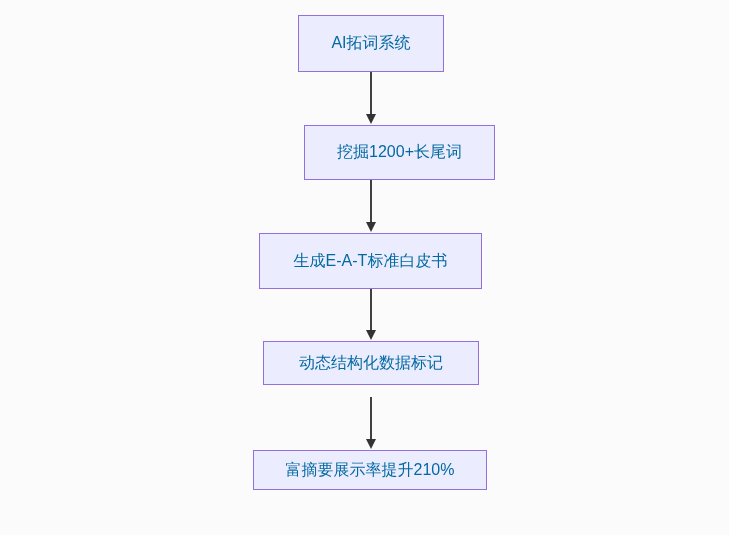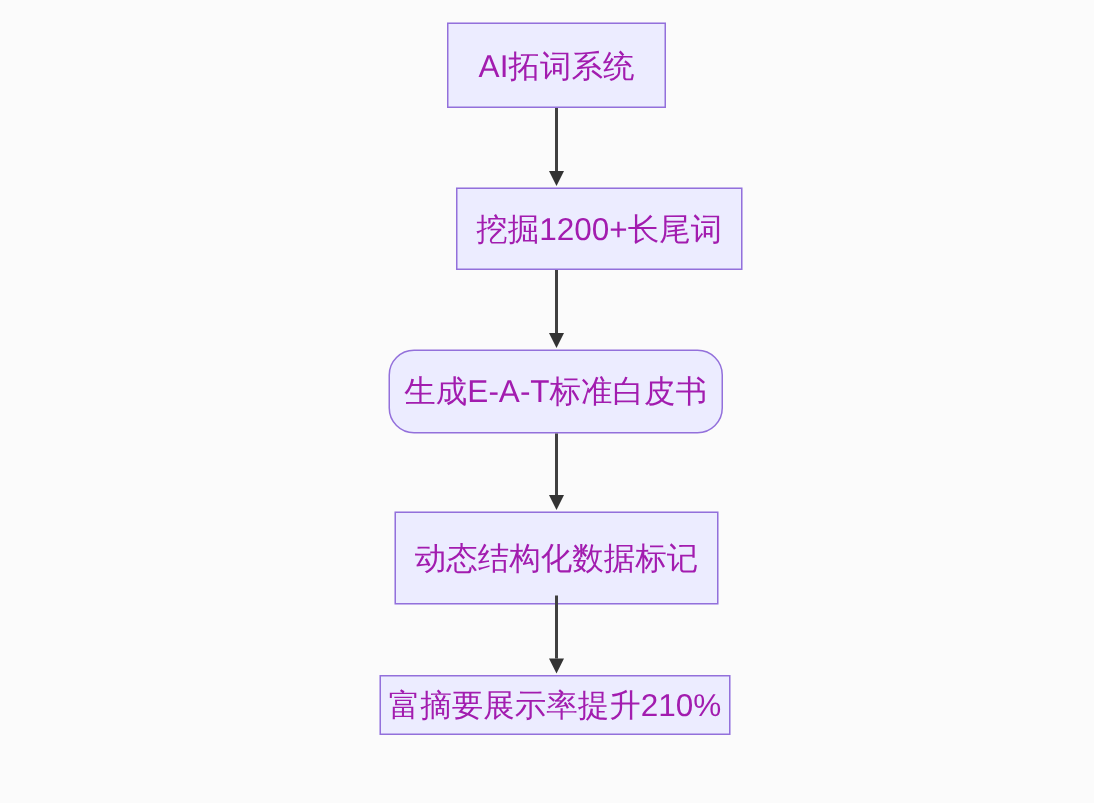--- a/index.html
+++ b/index.html
@@ -16,32 +16,32 @@
   .canvas {
     position: relative;
     width: 729px;
     height: 535px;
   }
   .node {
     position: absolute;
     box-sizing: border-box;
     background: #ECECFF;
     border: 1px solid #9370DB;
-    color: #a21caf;
-    font-size: 21px;
+    color: #0369a1;
+    font-size: 16px;
     display: flex;
     align-items: center;
     justify-content: center;
     text-align: center;
     white-space: nowrap;
   }
   .node.n1 { left: 298px; top: 15px;  width: 146px; height: 57px; }
   .node.n2 { left: 274px; top: 125px; width: 191px; height: 55px; margin-left: 30px; }
-  .node.n3 { left: 259px; top: 233px; width: 223px; height: 56px; border-radius: 17px; }
-  .node.n4 { left: 263px; top: 341px; width: 216px; height: 62px; }
+  .node.n3 { left: 259px; top: 233px; width: 223px; height: 56px; }
+  .node.n4 { left: 263px; top: 341px; width: 216px; height: 44px; }
   .node.n5 { left: 253px; top: 450px; width: 234px; height: 40px; }
 
   .arrow {
     position: absolute;
     left: 365px;
     width: 12px;
   }
   .arrow .line {
     position: absolute;
     left: 5px;

